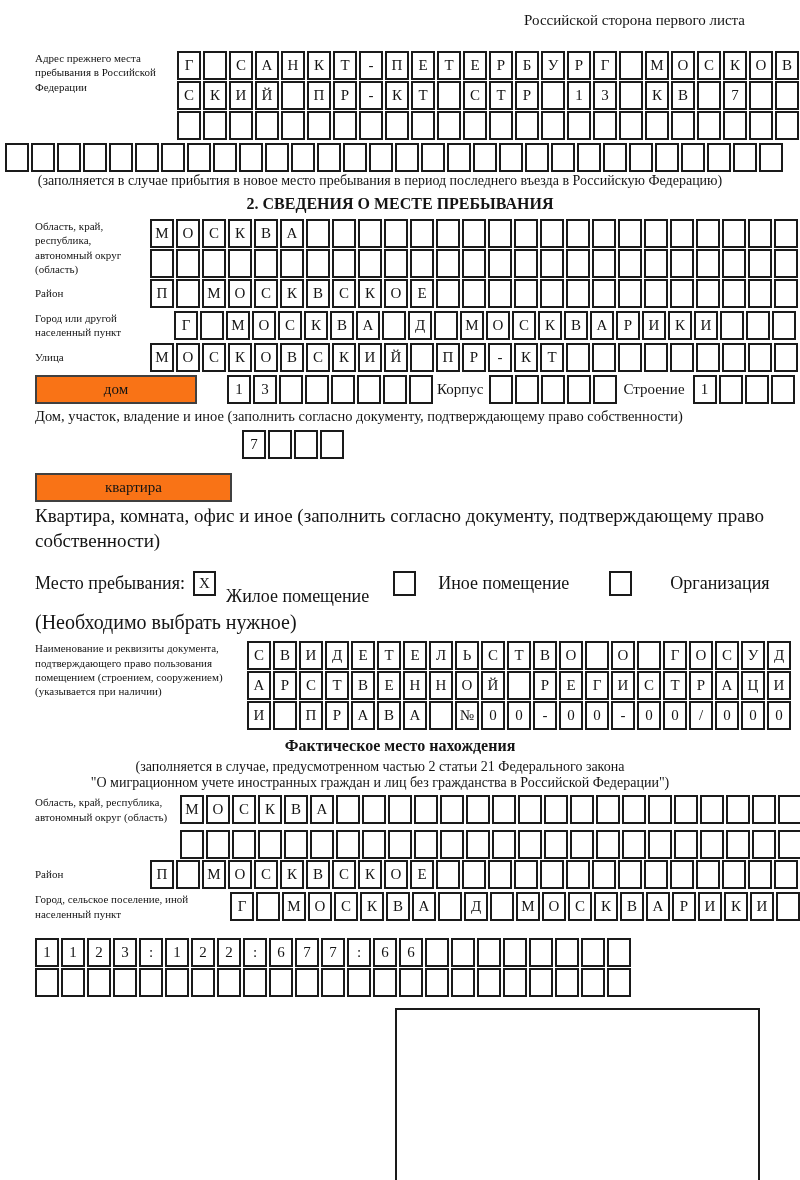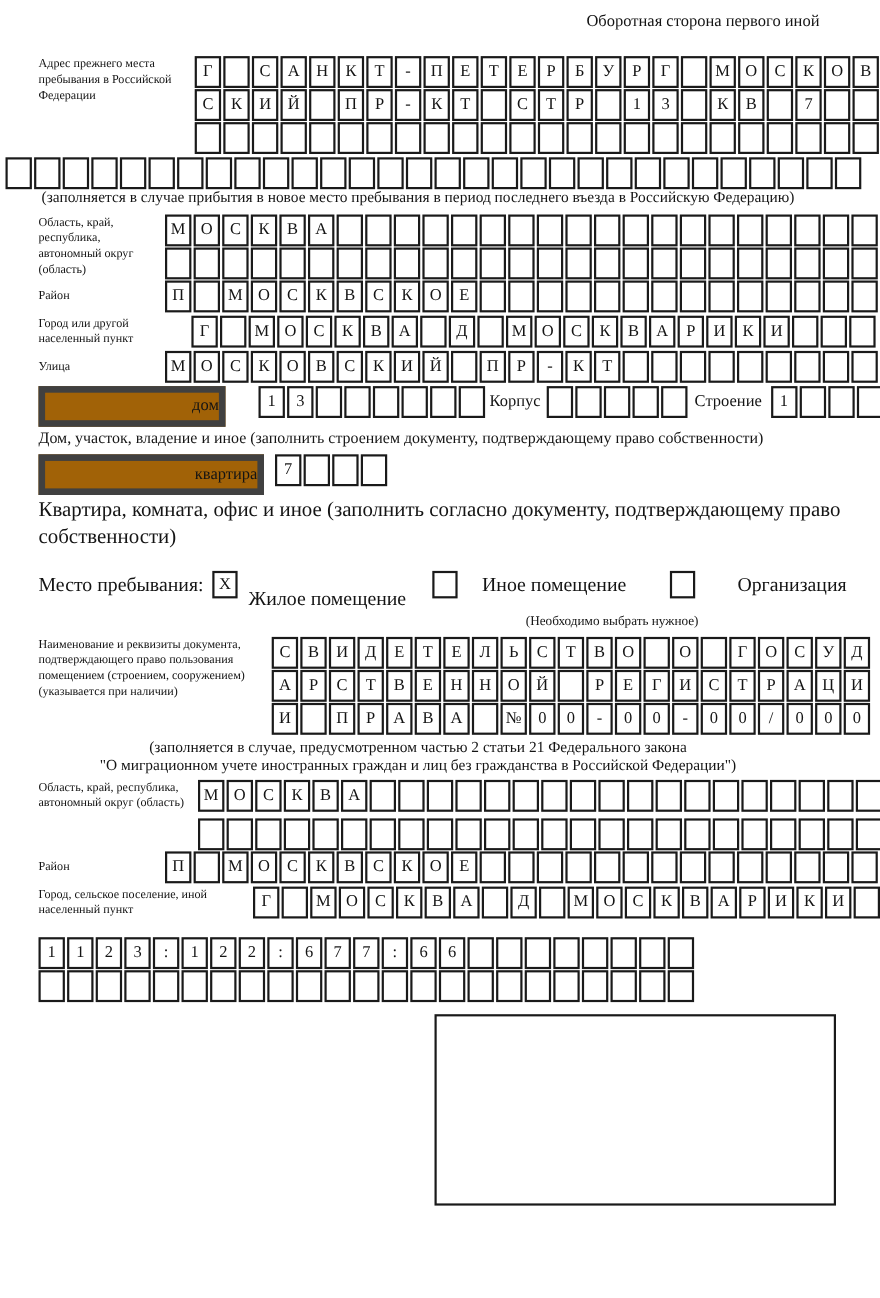--- a/index.html
+++ b/index.html
@@ -21,22 +21,22 @@
   .frow{display:flex;align-items:flex-start;}
   .flabel{font-size:11px;line-height:1.3;flex-shrink:0;}
   .note{font-size:14px;text-align:center;width:760px;margin-left:-35px;}
   .sect-title{font-size:16px;font-weight:bold;text-align:center;width:800px;margin-left:-35px;}
 
   .w142{width:142px;} .w115{width:115px;} .w190{width:190px;} .w145{width:145px;} .w212{width:212px;}
 
   .overflow-row{margin-left:-30px;}
 
   .labelbox{
-    border:6px solid #404040;height:25px;line-height:25px;text-align:right;
-    font-size:15px;background:#a16207;flex-shrink:0;
+    border:2px solid #404040;height:25px;line-height:25px;text-align:center;
+    font-size:15px;background:#f97316;flex-shrink:0;
   }
   .inlinelbl{font-size:15px;line-height:29px;white-space:nowrap;}
 
   .ckrow{display:flex;align-items:center;margin:6px 0 2px 0;}
   .ckbox{
     width:19px;height:21px;border:2px solid #1a1a1a;text-align:center;
     line-height:21px;font-size:15px;flex-shrink:0;
   }
   .cklbl{font-size:18px;white-space:nowrap;}
 
@@ -44,33 +44,34 @@
   .stamp-box{
     margin-left:360px;width:361px;height:170px;border:2px solid #1a1a1a;background:#fff;
   }
   .mb2{margin-bottom:2px;} .mb4{margin-bottom:4px;} .mb6{margin-bottom:6px;} .mt6{margin-top:6px;}
 </style>
 </head>
 <body>
 
 <div class="page">
 
-  <div class="hdr">Оборотная сторона первого иной</div>
+  <div class="hdr">Российской сторона первого листа</div>
 
   <div class="frow mb2">
     <div class="flabel w142">Адрес прежнего места пребывания в Российской Федерации</div>
     <div>
       <div class="cellrow"><span class="cell">Г</span><span class="cell"></span><span class="cell">С</span><span class="cell">А</span><span class="cell">Н</span><span class="cell">К</span><span class="cell">Т</span><span class="cell">-</span><span class="cell">П</span><span class="cell">Е</span><span class="cell">Т</span><span class="cell">Е</span><span class="cell">Р</span><span class="cell">Б</span><span class="cell">У</span><span class="cell">Р</span><span class="cell">Г</span><span class="cell"></span><span class="cell">М</span><span class="cell">О</span><span class="cell">С</span><span class="cell">К</span><span class="cell">О</span><span class="cell">В</span></div>
       <div class="cellrow"><span class="cell">С</span><span class="cell">К</span><span class="cell">И</span><span class="cell">Й</span><span class="cell"></span><span class="cell">П</span><span class="cell">Р</span><span class="cell">-</span><span class="cell">К</span><span class="cell">Т</span><span class="cell"></span><span class="cell">С</span><span class="cell">Т</span><span class="cell">Р</span><span class="cell"></span><span class="cell">1</span><span class="cell">3</span><span class="cell"></span><span class="cell">К</span><span class="cell">В</span><span class="cell"></span><span class="cell">7</span><span class="cell"></span><span class="cell"></span></div>
       <div class="cellrow"><span class="cell"></span><span class="cell"></span><span class="cell"></span><span class="cell"></span><span class="cell"></span><span class="cell"></span><span class="cell"></span><span class="cell"></span><span class="cell"></span><span class="cell"></span><span class="cell"></span><span class="cell"></span><span class="cell"></span><span class="cell"></span><span class="cell"></span><span class="cell"></span><span class="cell"></span><span class="cell"></span><span class="cell"></span><span class="cell"></span><span class="cell"></span><span class="cell"></span><span class="cell"></span><span class="cell"></span></div>
     </div>
   </div>
   <div class="cellrow overflow-row"><span class="cell"></span><span class="cell"></span><span class="cell"></span><span class="cell"></span><span class="cell"></span><span class="cell"></span><span class="cell"></span><span class="cell"></span><span class="cell"></span><span class="cell"></span><span class="cell"></span><span class="cell"></span><span class="cell"></span><span class="cell"></span><span class="cell"></span><span class="cell"></span><span class="cell"></span><span class="cell"></span><span class="cell"></span><span class="cell"></span><span class="cell"></span><span class="cell"></span><span class="cell"></span><span class="cell"></span><span class="cell"></span><span class="cell"></span><span class="cell"></span><span class="cell"></span><span class="cell"></span><span class="cell"></span></div>
   <div class="note mb6">(заполняется в случае прибытия в новое место пребывания в период последнего въезда в Российскую Федерацию)</div>
 
+  <div class="sect-title mb6">2. СВЕДЕНИЯ О МЕСТЕ ПРЕБЫВАНИЯ</div>
 
   <div class="frow">
     <div class="flabel w115">Область, край, республика, автономный округ (область)</div>
     <div>
       <div class="cellrow"><span class="cell">М</span><span class="cell">О</span><span class="cell">С</span><span class="cell">К</span><span class="cell">В</span><span class="cell">А</span><span class="cell"></span><span class="cell"></span><span class="cell"></span><span class="cell"></span><span class="cell"></span><span class="cell"></span><span class="cell"></span><span class="cell"></span><span class="cell"></span><span class="cell"></span><span class="cell"></span><span class="cell"></span><span class="cell"></span><span class="cell"></span><span class="cell"></span><span class="cell"></span><span class="cell"></span><span class="cell"></span><span class="cell"></span></div>
       <div class="cellrow"><span class="cell"></span><span class="cell"></span><span class="cell"></span><span class="cell"></span><span class="cell"></span><span class="cell"></span><span class="cell"></span><span class="cell"></span><span class="cell"></span><span class="cell"></span><span class="cell"></span><span class="cell"></span><span class="cell"></span><span class="cell"></span><span class="cell"></span><span class="cell"></span><span class="cell"></span><span class="cell"></span><span class="cell"></span><span class="cell"></span><span class="cell"></span><span class="cell"></span><span class="cell"></span><span class="cell"></span><span class="cell"></span></div>
     </div>
   </div>
 
   <div class="frow mb2">
@@ -89,48 +90,49 @@
   </div>
 
   <div class="frow mb2">
     <div class="labelbox" style="width:158px;">дом</div>
     <div class="cellrow" style="margin-left:10px;padding-left:20px;"><span class="cell">1</span><span class="cell">3</span><span class="cell"></span><span class="cell"></span><span class="cell"></span><span class="cell"></span><span class="cell"></span><span class="cell"></span></div>
     <div class="inlinelbl" style="margin:0 6px 0 2px;">Корпус</div>
     <div class="cellrow"><span class="cell"></span><span class="cell"></span><span class="cell"></span><span class="cell"></span><span class="cell"></span></div>
     <div class="inlinelbl" style="margin:0 8px 0 4px;">Строение</div>
     <div class="cellrow"><span class="cell">1</span><span class="cell"></span><span class="cell"></span><span class="cell"></span></div>
   </div>
-  <div class="flabel mb4" style="font-size:14.5px;">Дом, участок, владение и иное (заполнить строением документу, подтверждающему право собственности)</div>
+  <div class="flabel mb4" style="font-size:14.5px;">Дом, участок, владение и иное (заполнить согласно документу, подтверждающему право собственности)</div>
 
   <div class="frow mb2">
-    <div class="labelbox" style="width:193px;">квартира</div>
+    <div class="labelbox" style="width:193px;margin-top:43px;">квартира</div>
     <div class="cellrow" style="margin-left:10px;"><span class="cell">7</span><span class="cell"></span><span class="cell"></span><span class="cell"></span></div>
   </div>
   <div class="flabel mb4" style="font-size:19px;">Квартира, комната, офис и иное (заполнить согласно документу, подтверждающему право собственности)</div>
 
   <div class="ckrow">
     <span class="cklbl">Место пребывания:</span>
     <span class="ckbox" style="margin-left:8px;">X</span>
     <span class="cklbl" style="margin-left:10px;margin-top:27px;">Жилое помещение</span>
     <span class="ckbox" style="margin-left:24px;"></span>
     <span class="cklbl" style="margin-left:22px;">Иное помещение</span>
     <span class="ckbox" style="margin-left:40px;"></span>
     <span class="cklbl" style="margin-left:38px;">Организация</span>
   </div>
-  <div class="flabel mb6" style="width:600px;text-align:right;font-size:12px;">(Необходимо выбрать нужное)</div>
+  <div class="flabel mb6" style="width:600px;text-align:left;font-size:20px;">(Необходимо выбрать нужное)</div>
 
   <div class="frow mb4">
     <div class="flabel w212">Наименование и реквизиты документа, подтверждающего право пользования помещением (строением, сооружением) (указывается при наличии)</div>
     <div>
       <div class="cellrow"><span class="cell">С</span><span class="cell">В</span><span class="cell">И</span><span class="cell">Д</span><span class="cell">Е</span><span class="cell">Т</span><span class="cell">Е</span><span class="cell">Л</span><span class="cell">Ь</span><span class="cell">С</span><span class="cell">Т</span><span class="cell">В</span><span class="cell">О</span><span class="cell"></span><span class="cell">О</span><span class="cell"></span><span class="cell">Г</span><span class="cell">О</span><span class="cell">С</span><span class="cell">У</span><span class="cell">Д</span></div>
       <div class="cellrow"><span class="cell">А</span><span class="cell">Р</span><span class="cell">С</span><span class="cell">Т</span><span class="cell">В</span><span class="cell">Е</span><span class="cell">Н</span><span class="cell">Н</span><span class="cell">О</span><span class="cell">Й</span><span class="cell"></span><span class="cell">Р</span><span class="cell">Е</span><span class="cell">Г</span><span class="cell">И</span><span class="cell">С</span><span class="cell">Т</span><span class="cell">Р</span><span class="cell">А</span><span class="cell">Ц</span><span class="cell">И</span></div>
       <div class="cellrow"><span class="cell">И</span><span class="cell"></span><span class="cell">П</span><span class="cell">Р</span><span class="cell">А</span><span class="cell">В</span><span class="cell">А</span><span class="cell"></span><span class="cell">№</span><span class="cell">0</span><span class="cell">0</span><span class="cell">-</span><span class="cell">0</span><span class="cell">0</span><span class="cell">-</span><span class="cell">0</span><span class="cell">0</span><span class="cell">/</span><span class="cell">0</span><span class="cell">0</span><span class="cell">0</span></div>
     </div>
   </div>
 
+  <div class="sect-title mt6 mb4">Фактическое место нахождения</div>
   <div class="note">(заполняется в случае, предусмотренном частью 2 статьи 21 Федерального закона</div>
   <div class="note mb4">"О миграционном учете иностранных граждан и лиц без гражданства в Российской Федерации")</div>
 
   <div class="frow">
     <div class="flabel w145">Область, край, республика, автономный округ (область)</div>
     <div>
       <div class="cellrow"><span class="cell">М</span><span class="cell">О</span><span class="cell">С</span><span class="cell">К</span><span class="cell">В</span><span class="cell">А</span><span class="cell"></span><span class="cell"></span><span class="cell"></span><span class="cell"></span><span class="cell"></span><span class="cell"></span><span class="cell"></span><span class="cell"></span><span class="cell"></span><span class="cell"></span><span class="cell"></span><span class="cell"></span><span class="cell"></span><span class="cell"></span><span class="cell"></span><span class="cell"></span><span class="cell"></span><span class="cell"></span></div>
       <div class="cellrow" style="margin-top:6px;"><span class="cell"></span><span class="cell"></span><span class="cell"></span><span class="cell"></span><span class="cell"></span><span class="cell"></span><span class="cell"></span><span class="cell"></span><span class="cell"></span><span class="cell"></span><span class="cell"></span><span class="cell"></span><span class="cell"></span><span class="cell"></span><span class="cell"></span><span class="cell"></span><span class="cell"></span><span class="cell"></span><span class="cell"></span><span class="cell"></span><span class="cell"></span><span class="cell"></span><span class="cell"></span><span class="cell"></span></div>
     </div>
   </div>

